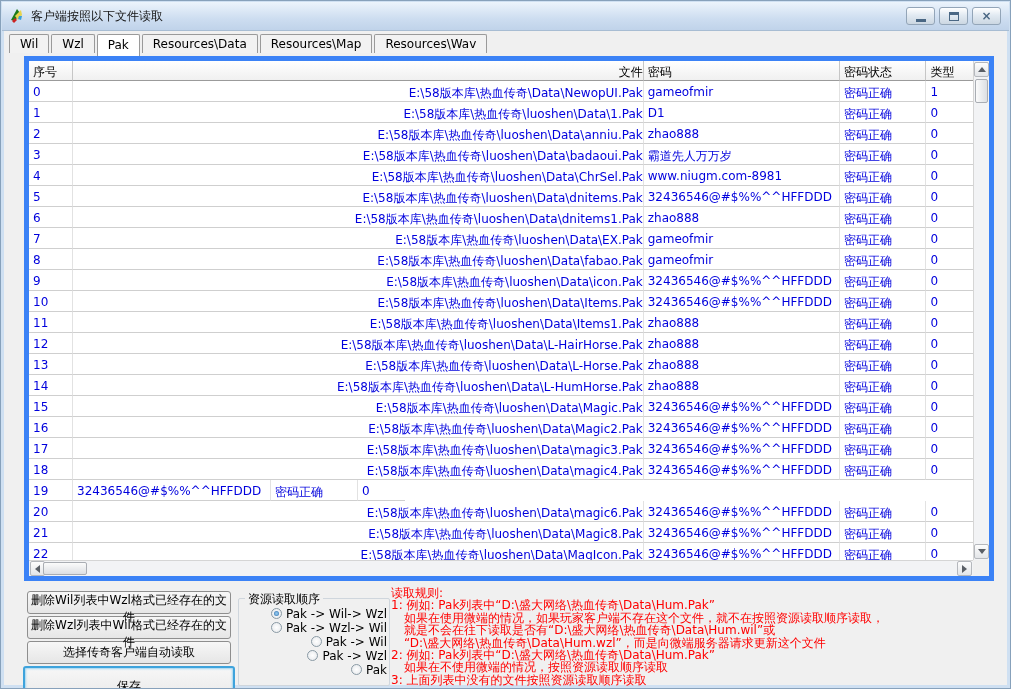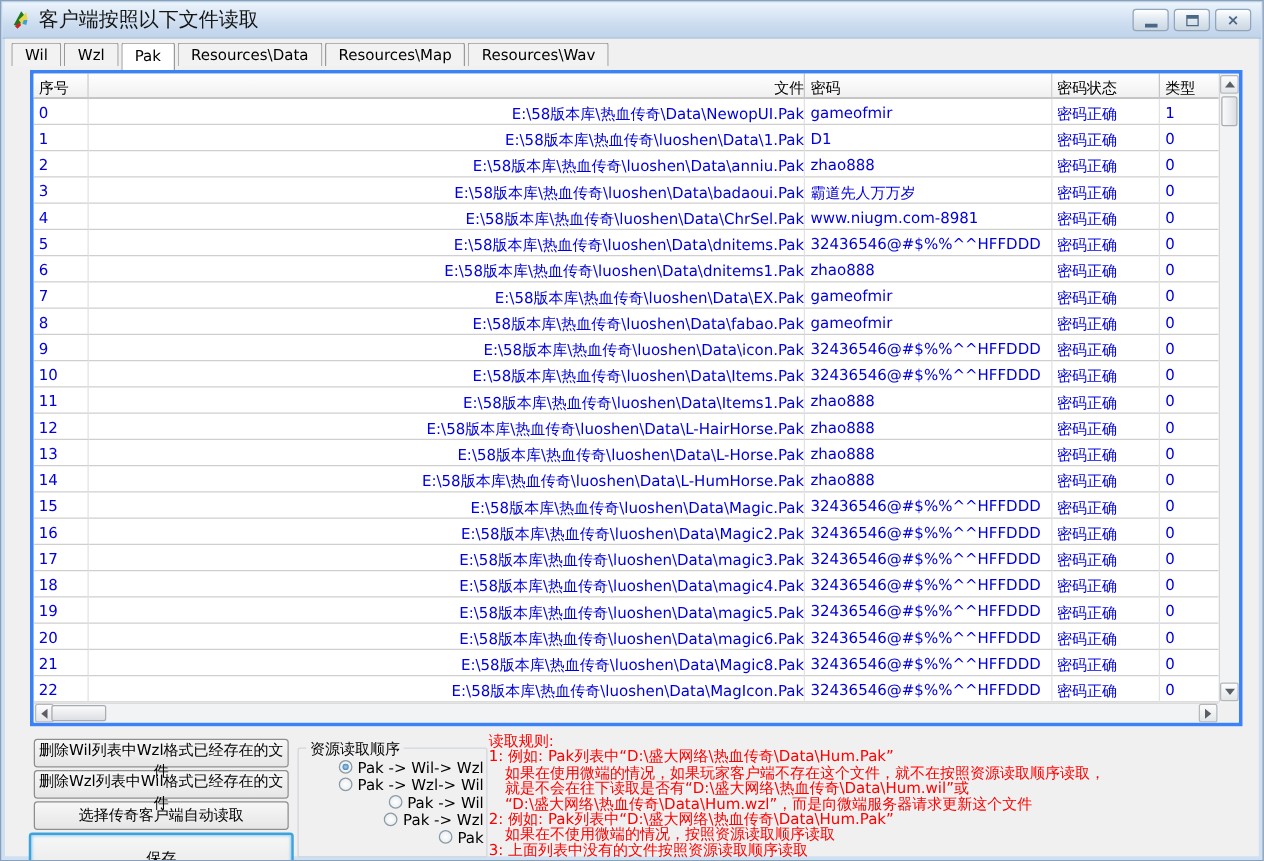--- a/index.html
+++ b/index.html
@@ -2,38 +2,38 @@
 <html style="--data-text: #0000dd; --rules-text: #ff0000; --save-ring: #3ea3dc; --titlebar-top: #ecf4fc; --titlebar-bottom: #c0d3ea;"><head>
 <meta charset="utf-8">
 <style>
   * { box-sizing: border-box; }
   body { margin:0; background:#666; font-family:"DejaVu Sans","Liberation Sans",sans-serif; }
   .window { position:relative; width:1011px; height:689px; background:#cfe0f2; border:1px solid #87a1bb; overflow:hidden; }
   .titlebar { position:absolute; left:1px; top:1px; right:1px; height:29px;
     background:linear-gradient(#ecf4fc,#cdddf0 60%,#c0d3ea); border-bottom:1px solid #a8bdd3;
     display:flex; align-items:center; }
   .app-icon { width:16px; height:16px; margin-left:7px; flex:0 0 auto; }
-  .title { font-size:16px; color:#151515; margin-left:6px; }
+  .title { font-size:12px; color:#151515; margin-left:6px; }
   .winbtns { position:absolute; right:8px; top:5px; display:flex; }
   .winbtn { width:29px; height:18px; margin-left:4px; border:1px solid #93a5b8; border-radius:3px;
     background:linear-gradient(#ffffff,#e2eaf2 45%,#ccd7e2); display:flex; align-items:center; justify-content:center; cursor:default; }
   .g-min { width:10px; height:3px; background:#4a6784; margin-top:8px; }
   .g-max { width:10px; height:9px; border:1px solid #4a6784; border-top:3px solid #4a6784; background:transparent; }
   .g-close { color:#4a6784; font-size:12px; font-weight:bold; line-height:14px; }
   .client { position:absolute; left:3px; top:30px; right:3px; bottom:3px; background:#f0f0f0; }
 
   
   .tabstrip { position:absolute; left:5px; top:3px; height:22px; display:flex; align-items:flex-start; }
   .tab { height:19px; padding:2px 10px 0 10px; font-size:12px; color:#000; background:#f2f2f2;
     border:1px solid #9a9a9a; border-bottom:none; border-radius:2px 2px 0 0; margin-right:2px; white-space:pre; }
   .tab.active { height:22px; padding-top:3px; background:#ffffff; position:relative; z-index:3; }
 
   
   .listview { position:absolute; left:20px; top:25px; width:970px; height:525px; background:#fff;
-    border:3px solid #3b82f6; }
+    border:5px solid #3b82f6; }
   .lv-header { position:absolute; left:0; top:0; right:16px; height:20px; display:flex; background:#f5f5f5; }
   .hc { border-right:1px solid #c6c6c6; border-bottom:1px solid #9b9b9b; background:linear-gradient(#ffffff,#f0f0f0);
     padding:3px 0 0 4px; font-size:12px; color:#000; white-space:nowrap; overflow:hidden; }
   .lv-body { position:absolute; left:0; top:20px; right:16px; bottom:16px; overflow:hidden; background:#fff; }
   .lv-row { display:flex; height:21px; }
   .cell { border-right:1px solid #e2e2e2; border-bottom:1px solid #cfcfcf; padding:4px 0 0 4px; font-size:12px;
     color:var(--data-text,#0000dd); white-space:nowrap; overflow:hidden; }
   .c0 { width:44px; } .c1 { width:576px;text-align:right; } .c2 { width:198px; } .c3 { width:87px; } .c4 { width:47px; border-right:none; }
 
   
@@ -247,21 +247,20 @@
           </div>
           <div class="lv-row">
             <span class="cell c0">18</span>
             <span class="cell c1">E:\58版本库\热血传奇\luoshen\Data\magic4.Pak</span>
             <span class="cell c2">32436546@#$%%^^HFFDDD</span>
             <span class="cell c3">密码正确</span>
             <span class="cell c4">0</span>
           </div>
           <div class="lv-row">
             <span class="cell c0">19</span>
-            <span class="cell c1">E:\58版本库\热血传奇\luoshen\Data\magic5.Pak</span>
             <span class="cell c2">32436546@#$%%^^HFFDDD</span>
             <span class="cell c3">密码正确</span>
             <span class="cell c4">0</span>
           </div>
           <div class="lv-row">
             <span class="cell c0">20</span>
             <span class="cell c1">E:\58版本库\热血传奇\luoshen\Data\magic6.Pak</span>
             <span class="cell c2">32436546@#$%%^^HFFDDD</span>
             <span class="cell c3">密码正确</span>
             <span class="cell c4">0</span>

